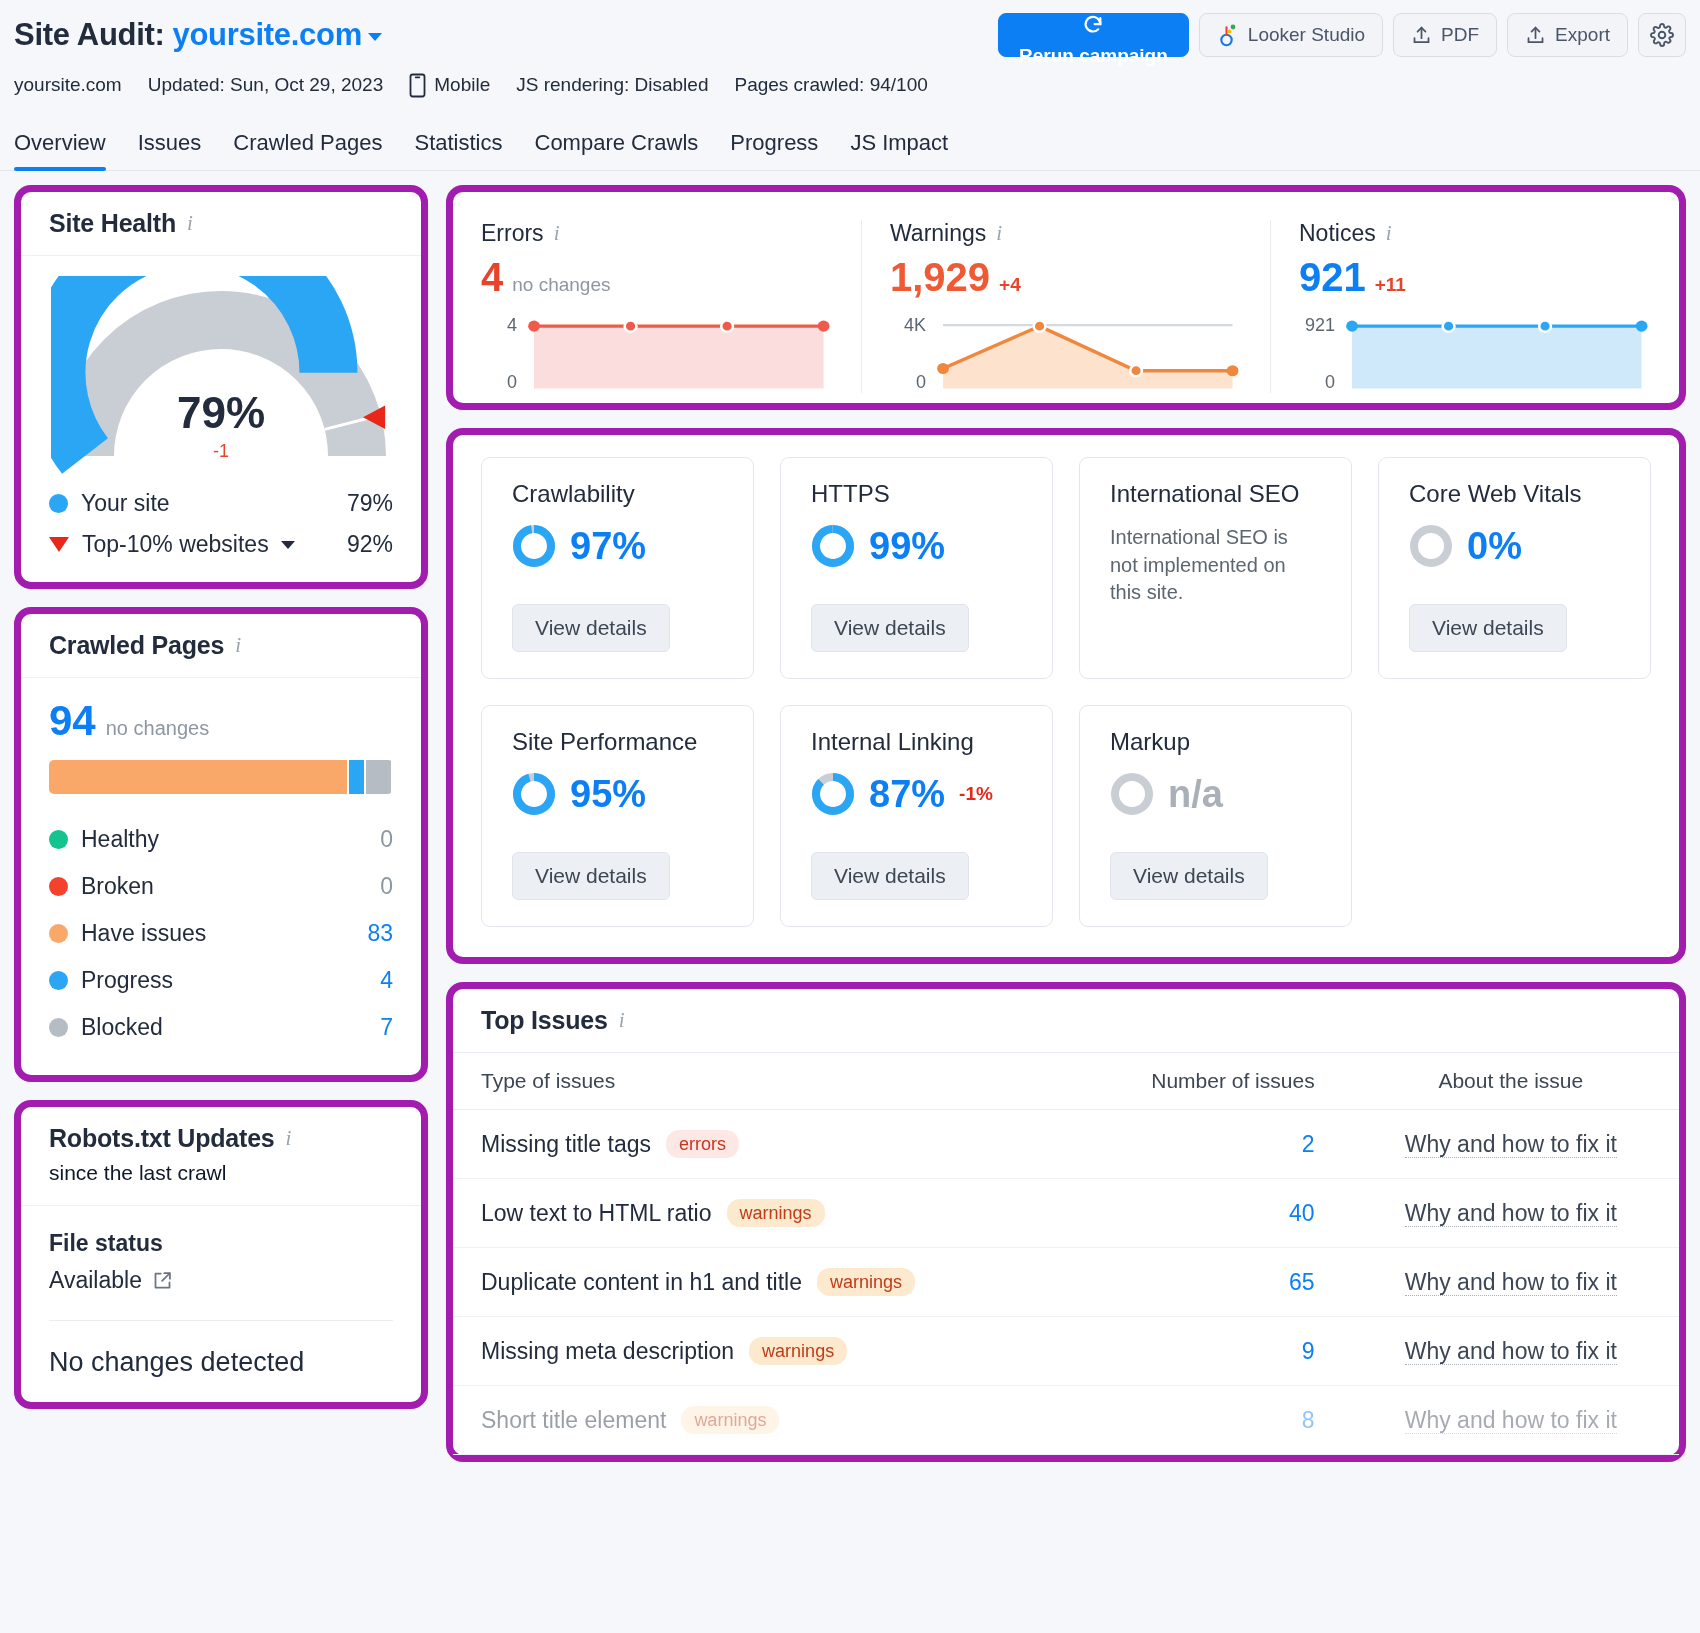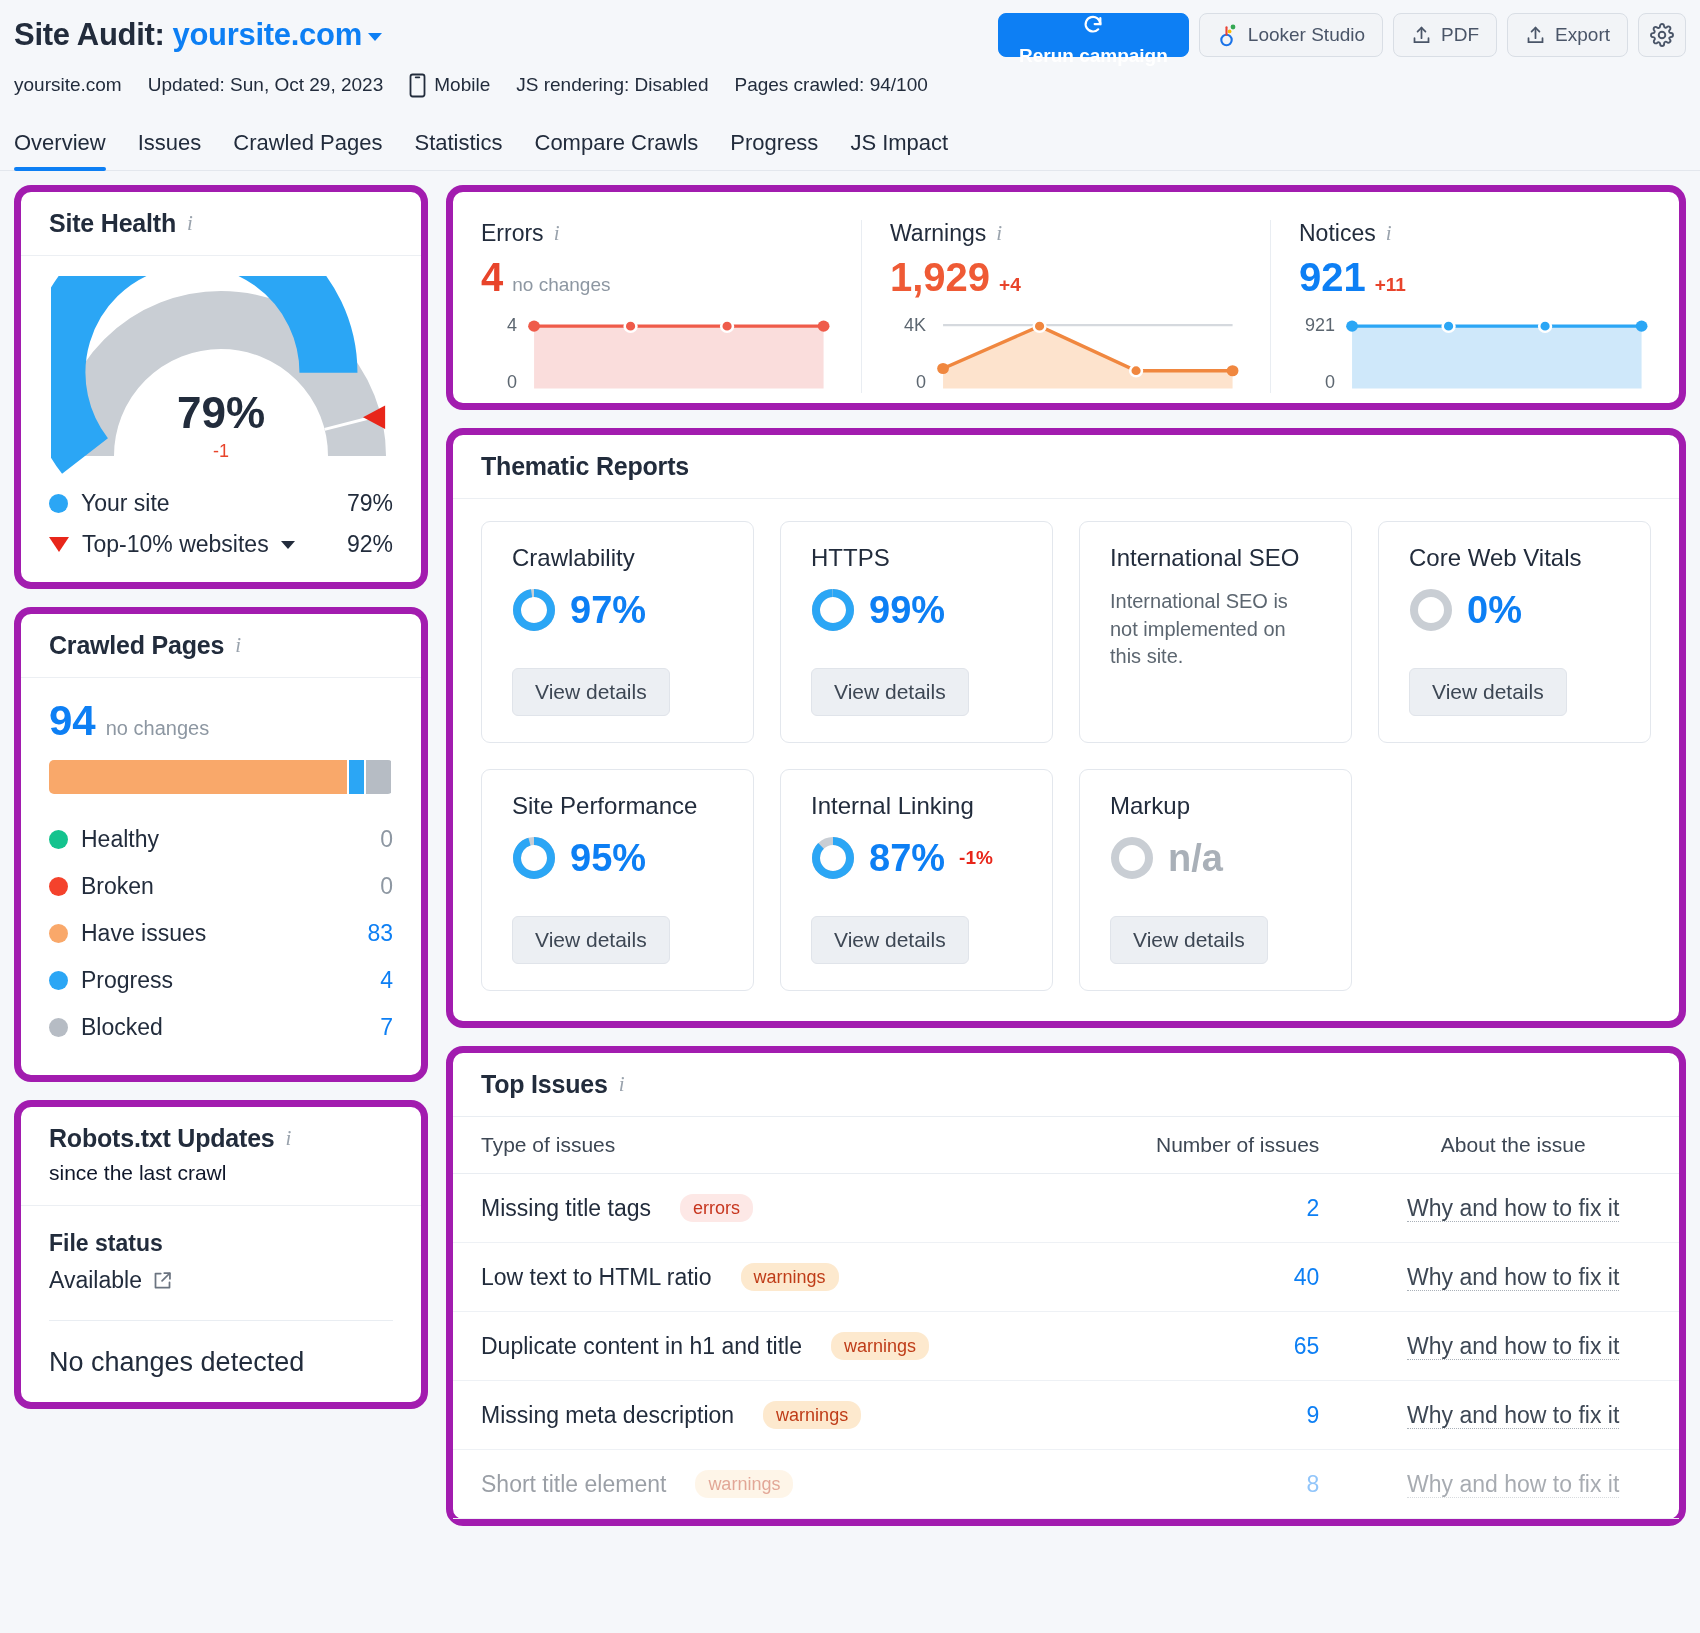--- a/index.html
+++ b/index.html
@@ -278,21 +278,21 @@
     border-top: 1px solid #e9edf2;
   }
   .ti-table th.num, .ti-table td.num { text-align: right; }
   .ti-table th.about, .ti-table td.about { text-align: center; }
   .ti-table td {
     font-size: 23px;
     padding: 20px 28px;
     border-bottom: 1px solid #eef1f5;
     vertical-align: middle;
   }
-  .ti-type { display: inline-flex; align-items: center; gap: 29px; }
+  .ti-type { display: inline-flex; align-items: center; gap: 15px; }
   .chip {
     font-size: 18px;
     border-radius: 13px;
     padding: 5px 13px;
     line-height: 1;
   }
   .chip-errors { background: #fde8e6; color: #c7361f; }
   .chip-warnings { background: #fde9ce; color: #bf3c18; }
   .ti-count { color: #0d7ff4; font-size: 23px; }
   .ti-link {
@@ -589,23 +589,20 @@
                 <circle cx="170" cy="10" r="5" fill="#2ba6f5" stroke="#fff" stroke-width="2.2"></circle>
                 <circle cx="252" cy="10" r="5" fill="#2ba6f5"></circle>
               </svg>
             </div>
           </div>
 
         </div>
       </div>
 
       <div class="card">
-        <div class="card-head">
-          <span class="card-title">Thematic Reports</span>
-        </div>
         <div class="thematic-body">
           <div class="thematic-grid" id="thematic-grid">
               <div class="tr-card">
                 <div class="tr-name">Crawlability</div>
                 <div class="tr-score">
                   <svg width="44" height="44" viewBox="0 0 44 44">
                     <circle cx="22" cy="22" r="17" fill="none" stroke="#c9ced4" stroke-width="8"></circle>
                     <circle cx="22" cy="22" r="17" fill="none" stroke="#2ba6f5" stroke-width="8" stroke-dasharray="103.60972571539138 3.2044245066615957" transform="rotate(-90 22 22)"></circle>
                   </svg>
                   <span class="tr-pct">97%</span>

